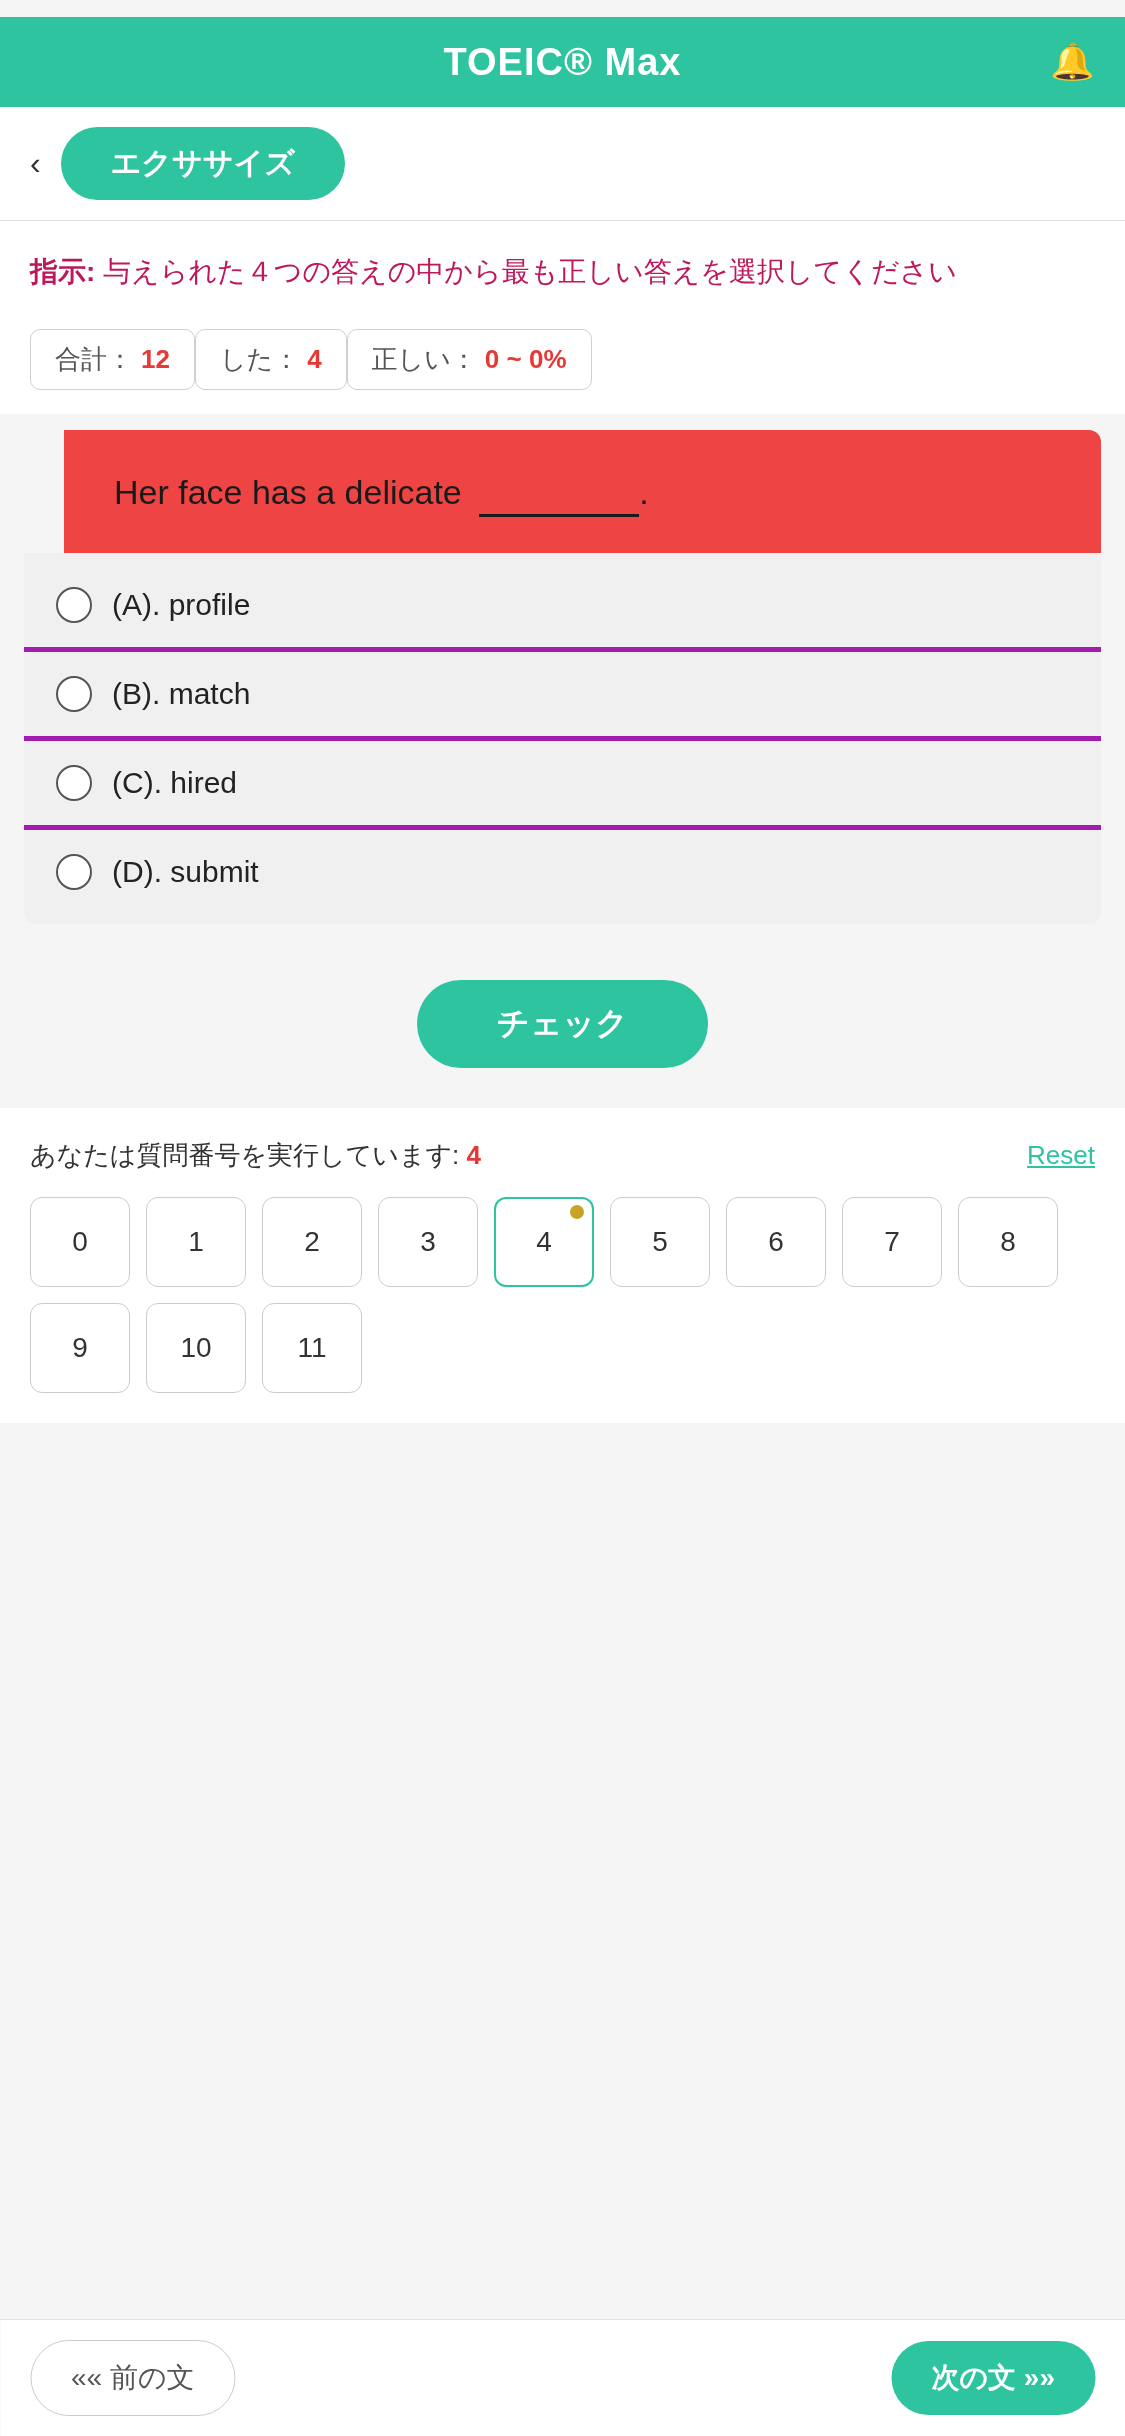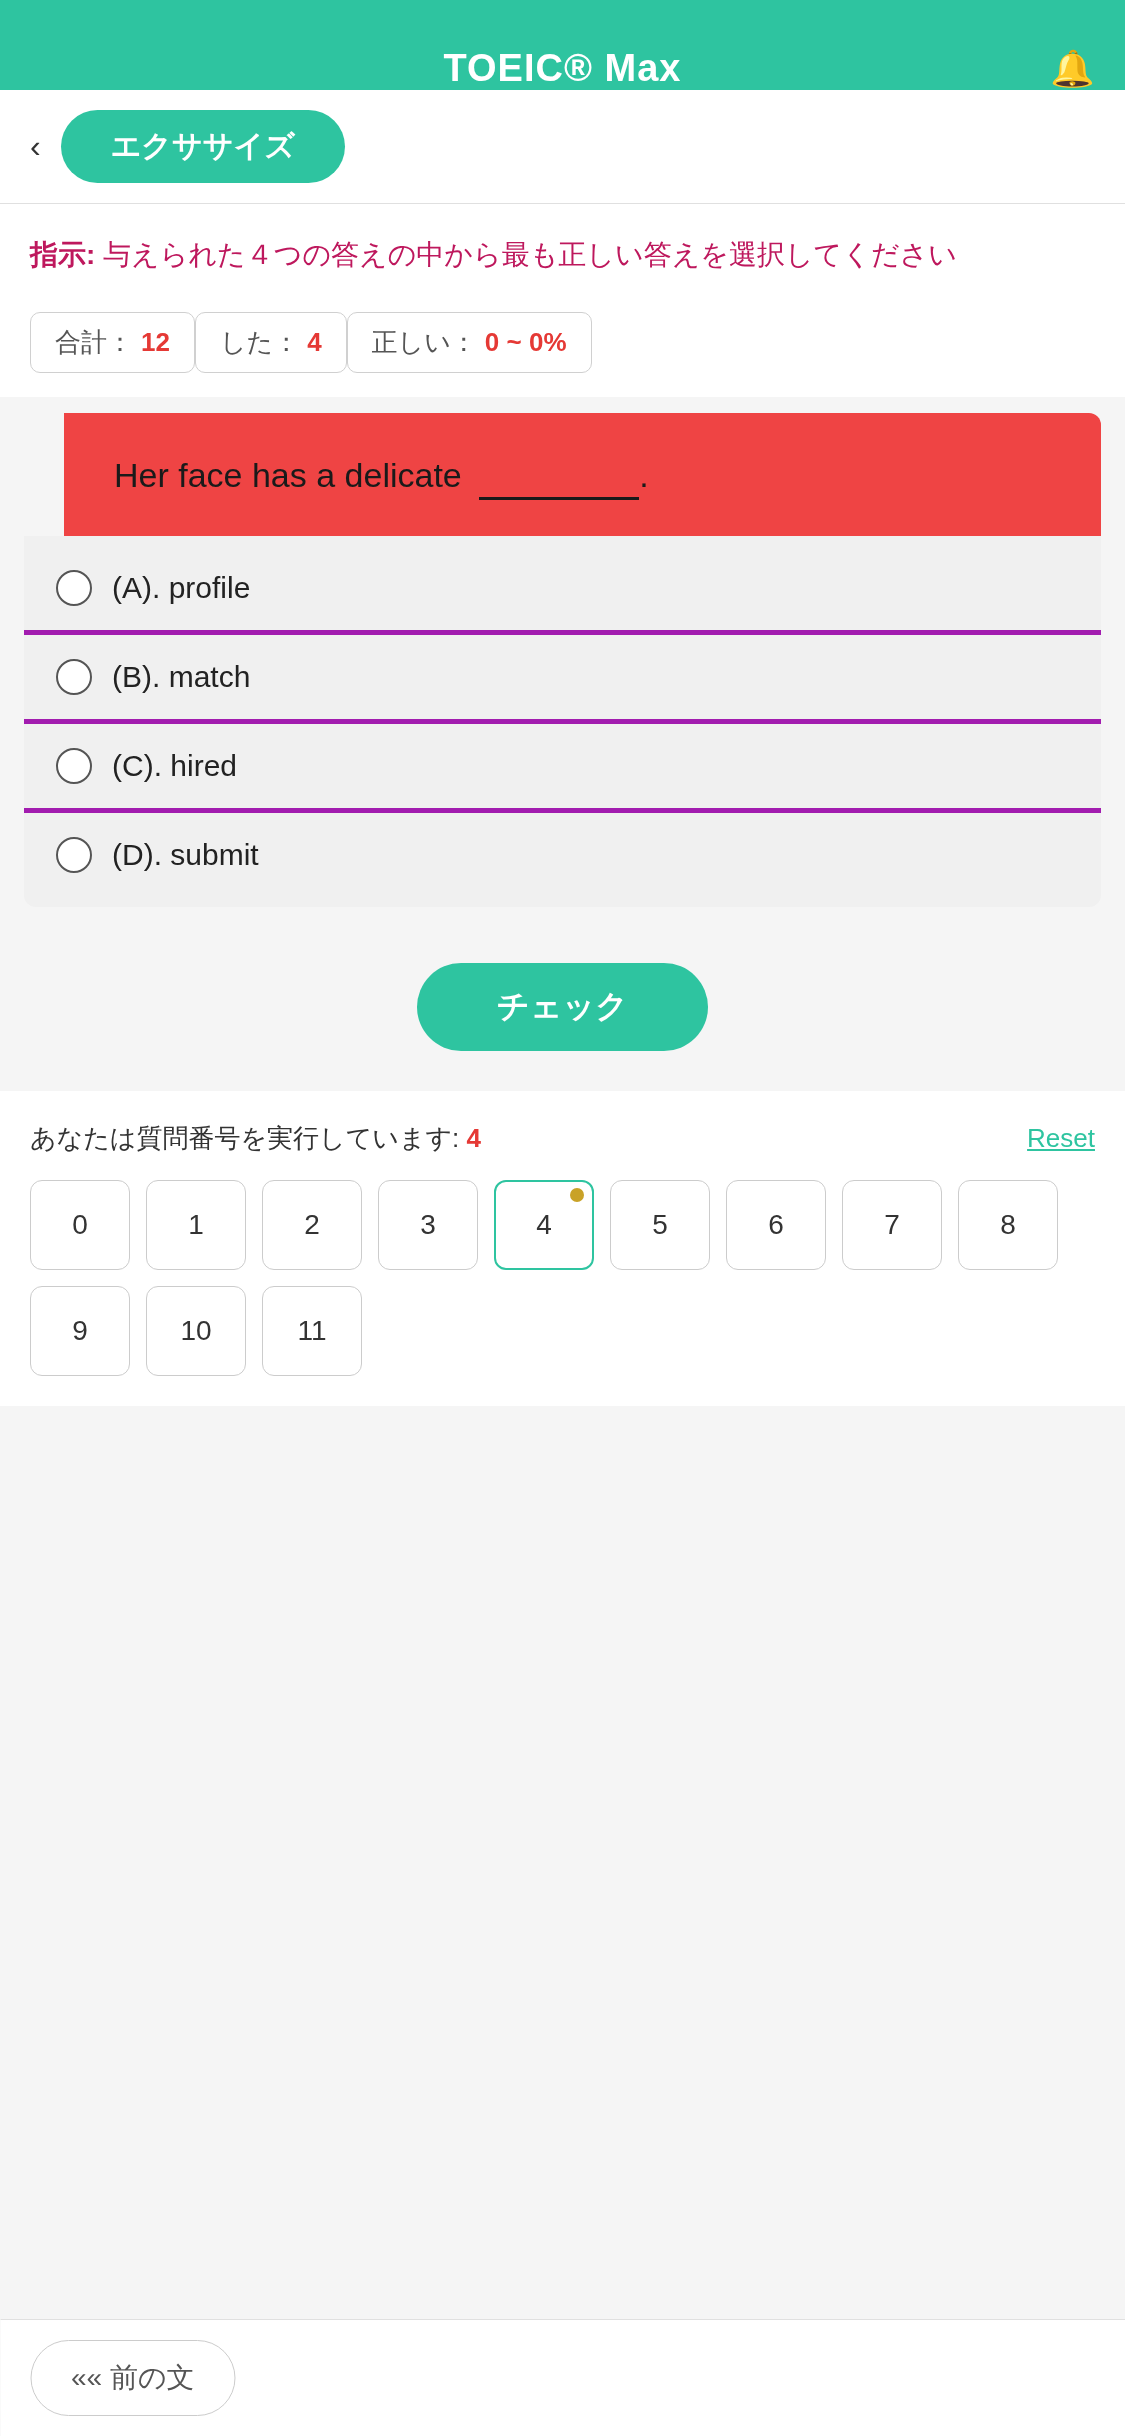--- a/index.html
+++ b/index.html
@@ -10,25 +10,26 @@
       max-width: 1125px;
       margin: 0 auto;
       min-height: 2436px;
       position: relative;
     }
 
     
     .header {
       background: #2ec4a0;
       display: flex;
-      align-items: flex-end;
+      align-items: center;
       justify-content: center;
       padding: 0 30px;
       height: 90px;
       position: relative;
+      margin-top: 17px;
     }
     .header-title {
       color: white;
       font-size: 38px;
       font-weight: 700;
       letter-spacing: 1px;
     }
     .header-bell {
       position: absolute;
       right: 30px;
@@ -352,13 +353,14 @@
       <div class="num-btn">9</div>
       <div class="num-btn">10</div>
       <div class="num-btn">11</div>
     </div>
 </div>
 
 <div class="spacer"></div>
 
 <div class="bottom-nav">
   <button class="prev-btn">«« 前の文</button>
+  <button class="next-btn">次の文 »»</button>
 </div>
 
 </body></html>

